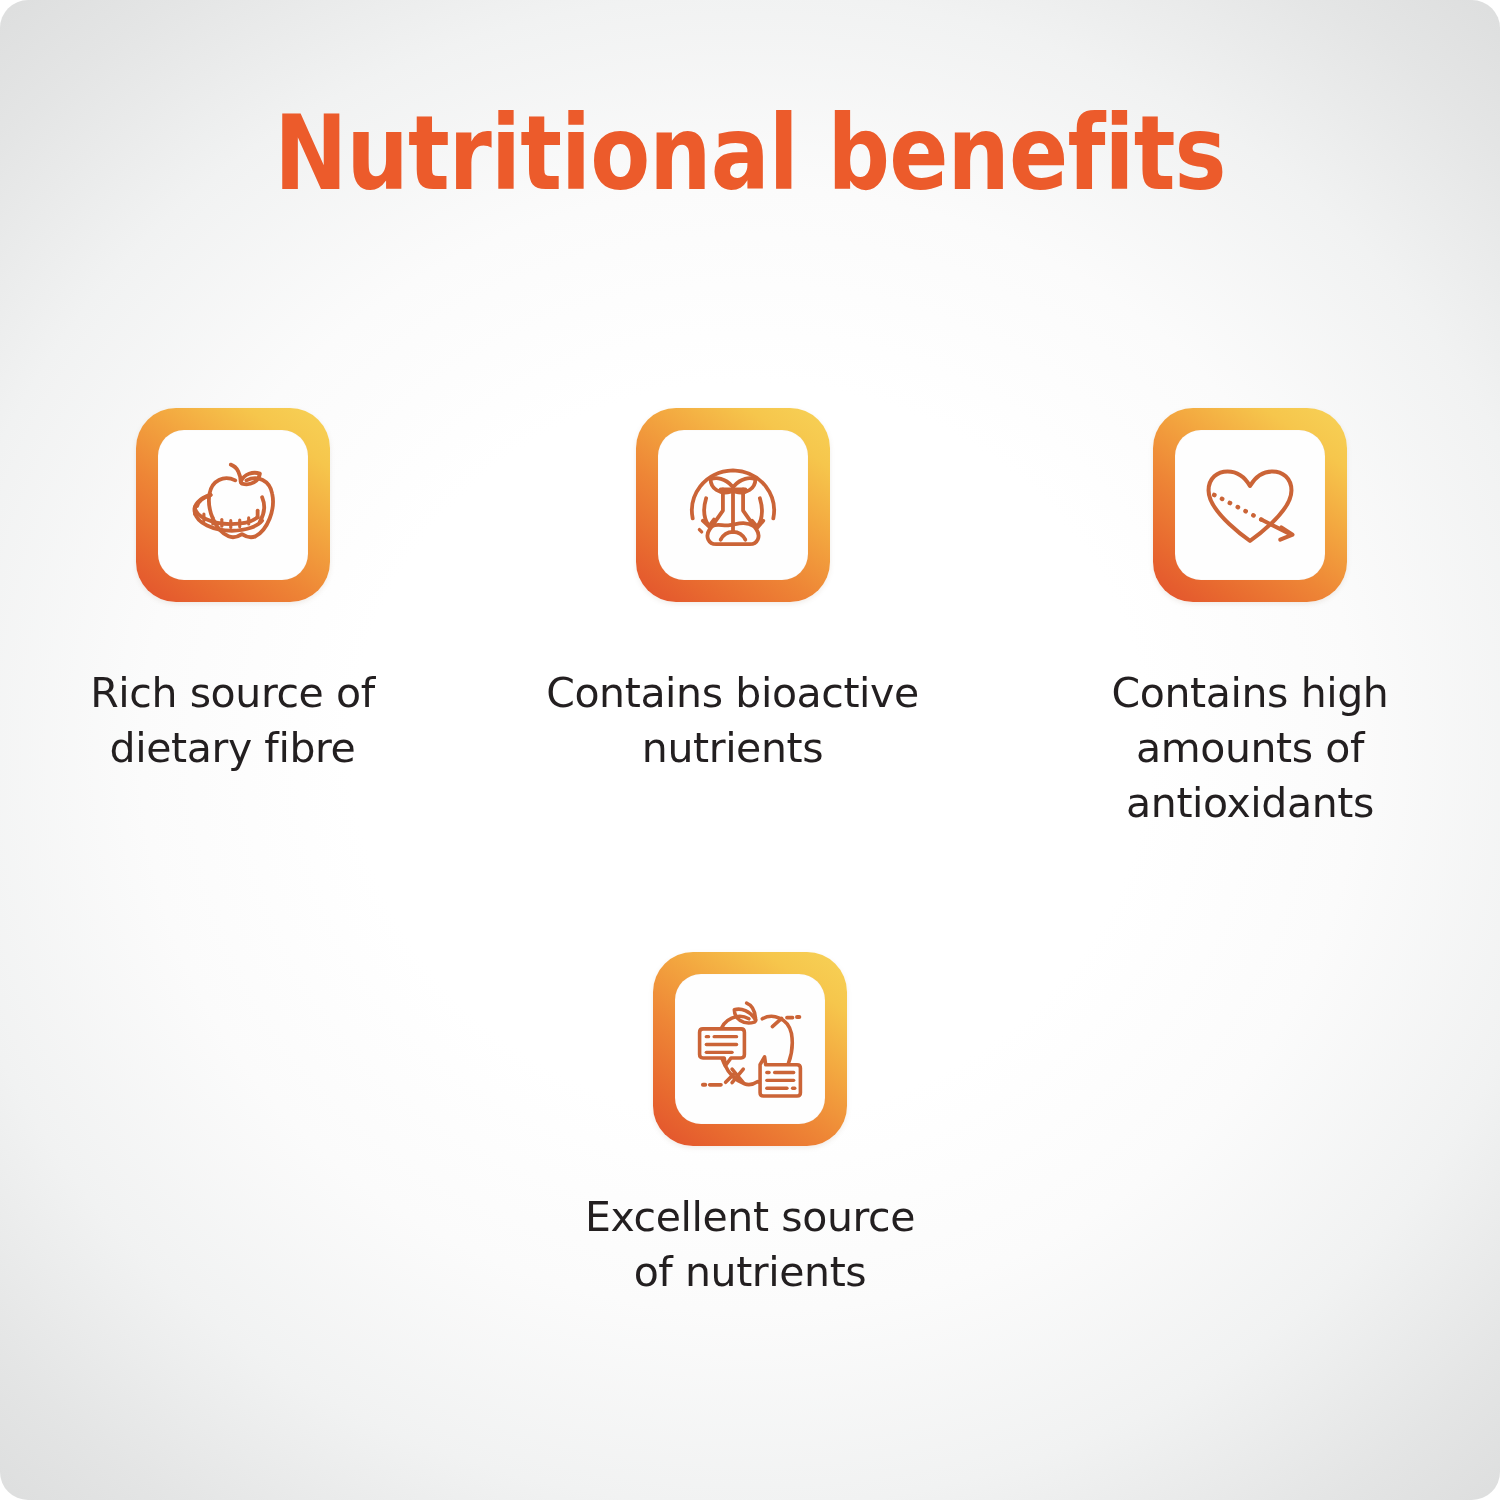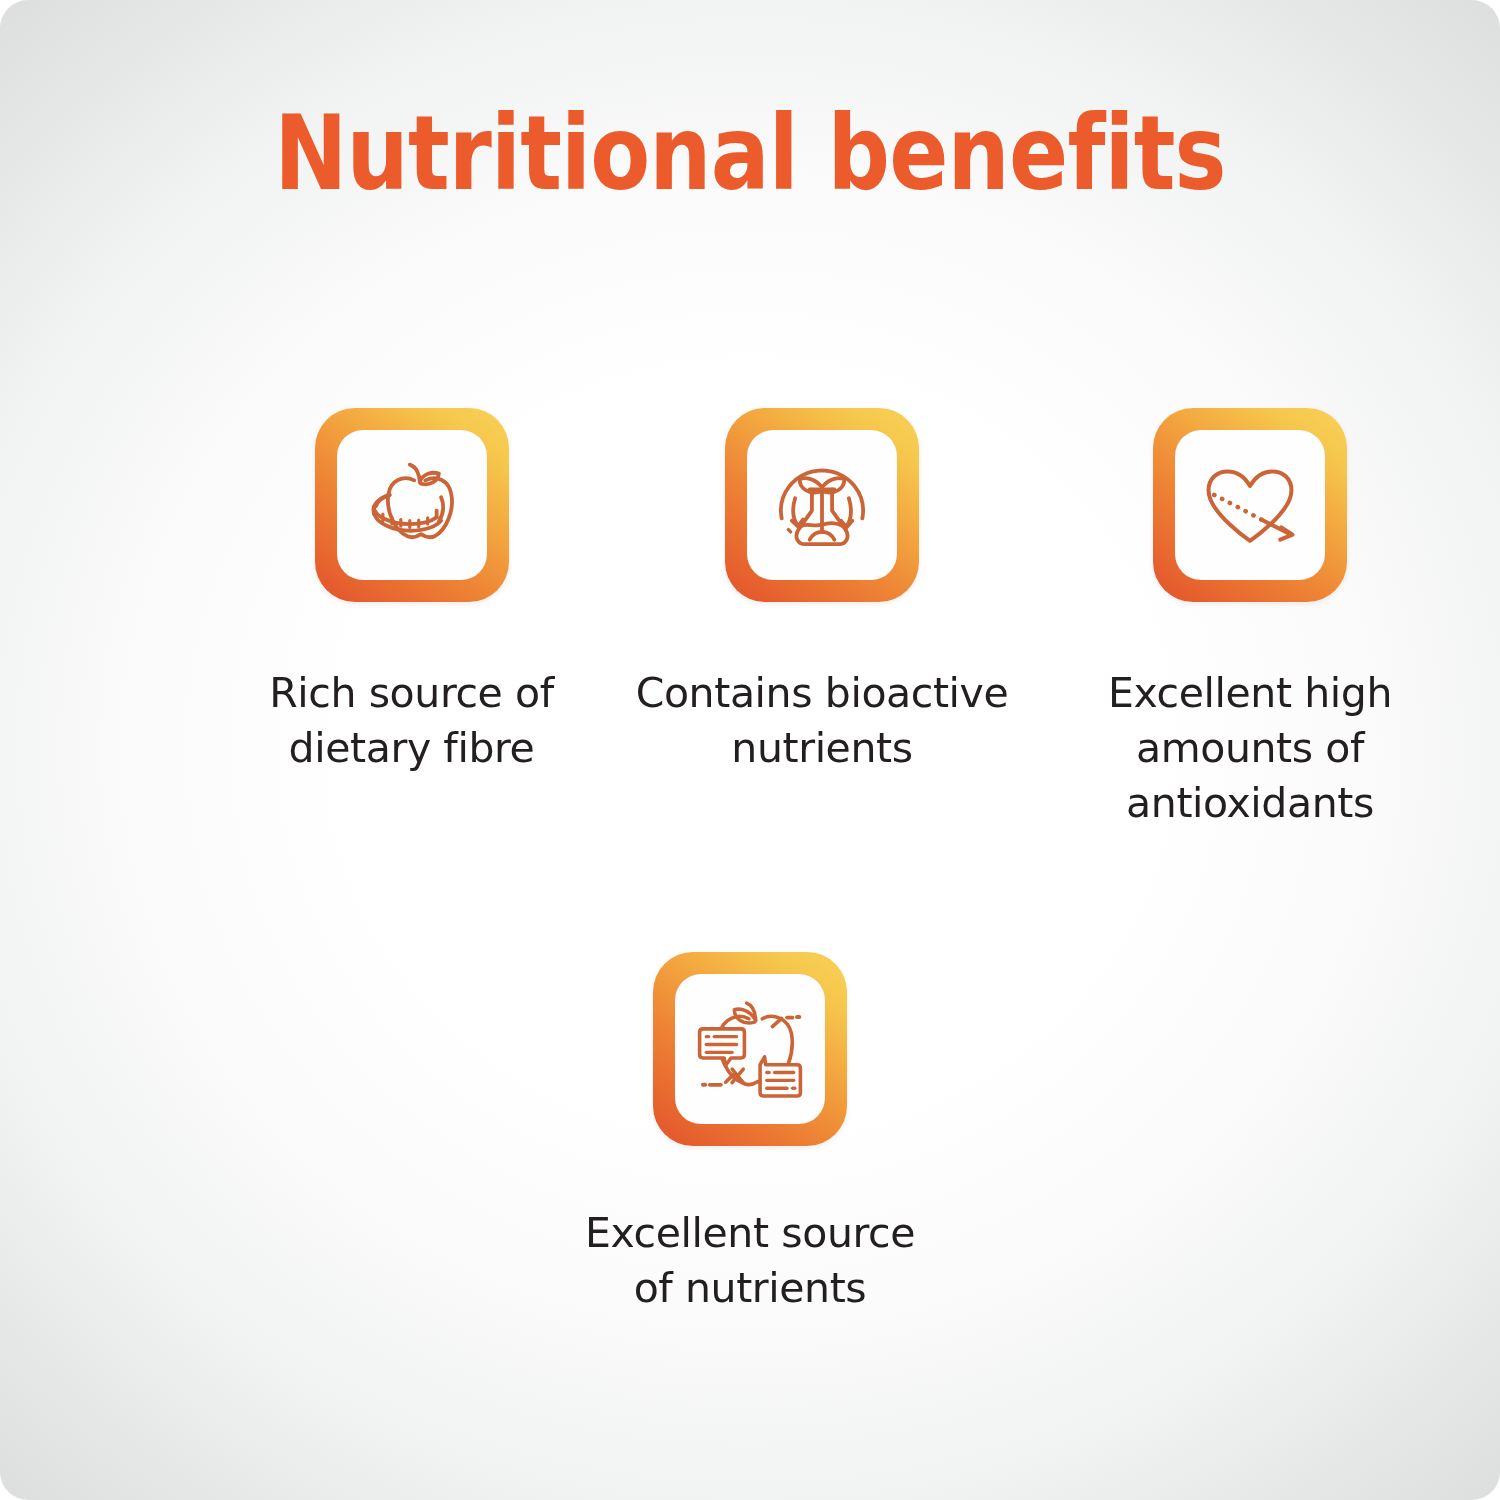--- a/index.html
+++ b/index.html
@@ -52,21 +52,21 @@
   
   .row {
     position: absolute;
     display: flex;
     box-sizing: border-box;
   }
   .row-top {
     top: 408px;
     left: 40px;
     width: 1420px;
-    justify-content: flex-end;
+    justify-content: space-between;
     gap: 18px;
   }
   .row-bottom {
     top: 952px;
     left: 0;
     width: 1500px;
     justify-content: center;
   }
 
   .benefit {
@@ -118,21 +118,21 @@
     margin-top: 64px;
     text-align: center;
     color: #231f20;
     font-family: "DejaVu Sans", sans-serif;
     font-size: 41px;
     line-height: 1.34;
     letter-spacing: -0.4px;
     white-space: pre-line;
     max-width: 380px;
   }
-  .caption-last { margin-top: 60px; }
+  .caption-last { margin-top: 44px; }
 </style>
 </head>
 <body>
 
 <div id="infographic">
 
   <div class="title">Nutritional benefits</div>
 
   <div class="row row-top">
 
@@ -229,21 +229,21 @@
                 <path d="M18 41 C30 47 45 55 62 64"></path>
               </g>
 
               <path d="M60 63 L86 76"></path>
 
               <path d="M78 70 L88 76.5 L77 81"></path>
             </g>
           </svg>
         </div>
       </div>
-      <div class="caption">Excellent high
+      <div class="caption">Contains high
 amounts of
 antioxidants</div>
     </div>
 
   </div>
 
   <div class="row row-bottom">
 
     <div class="benefit benefit-mid">
       <div class="icon-frame">

